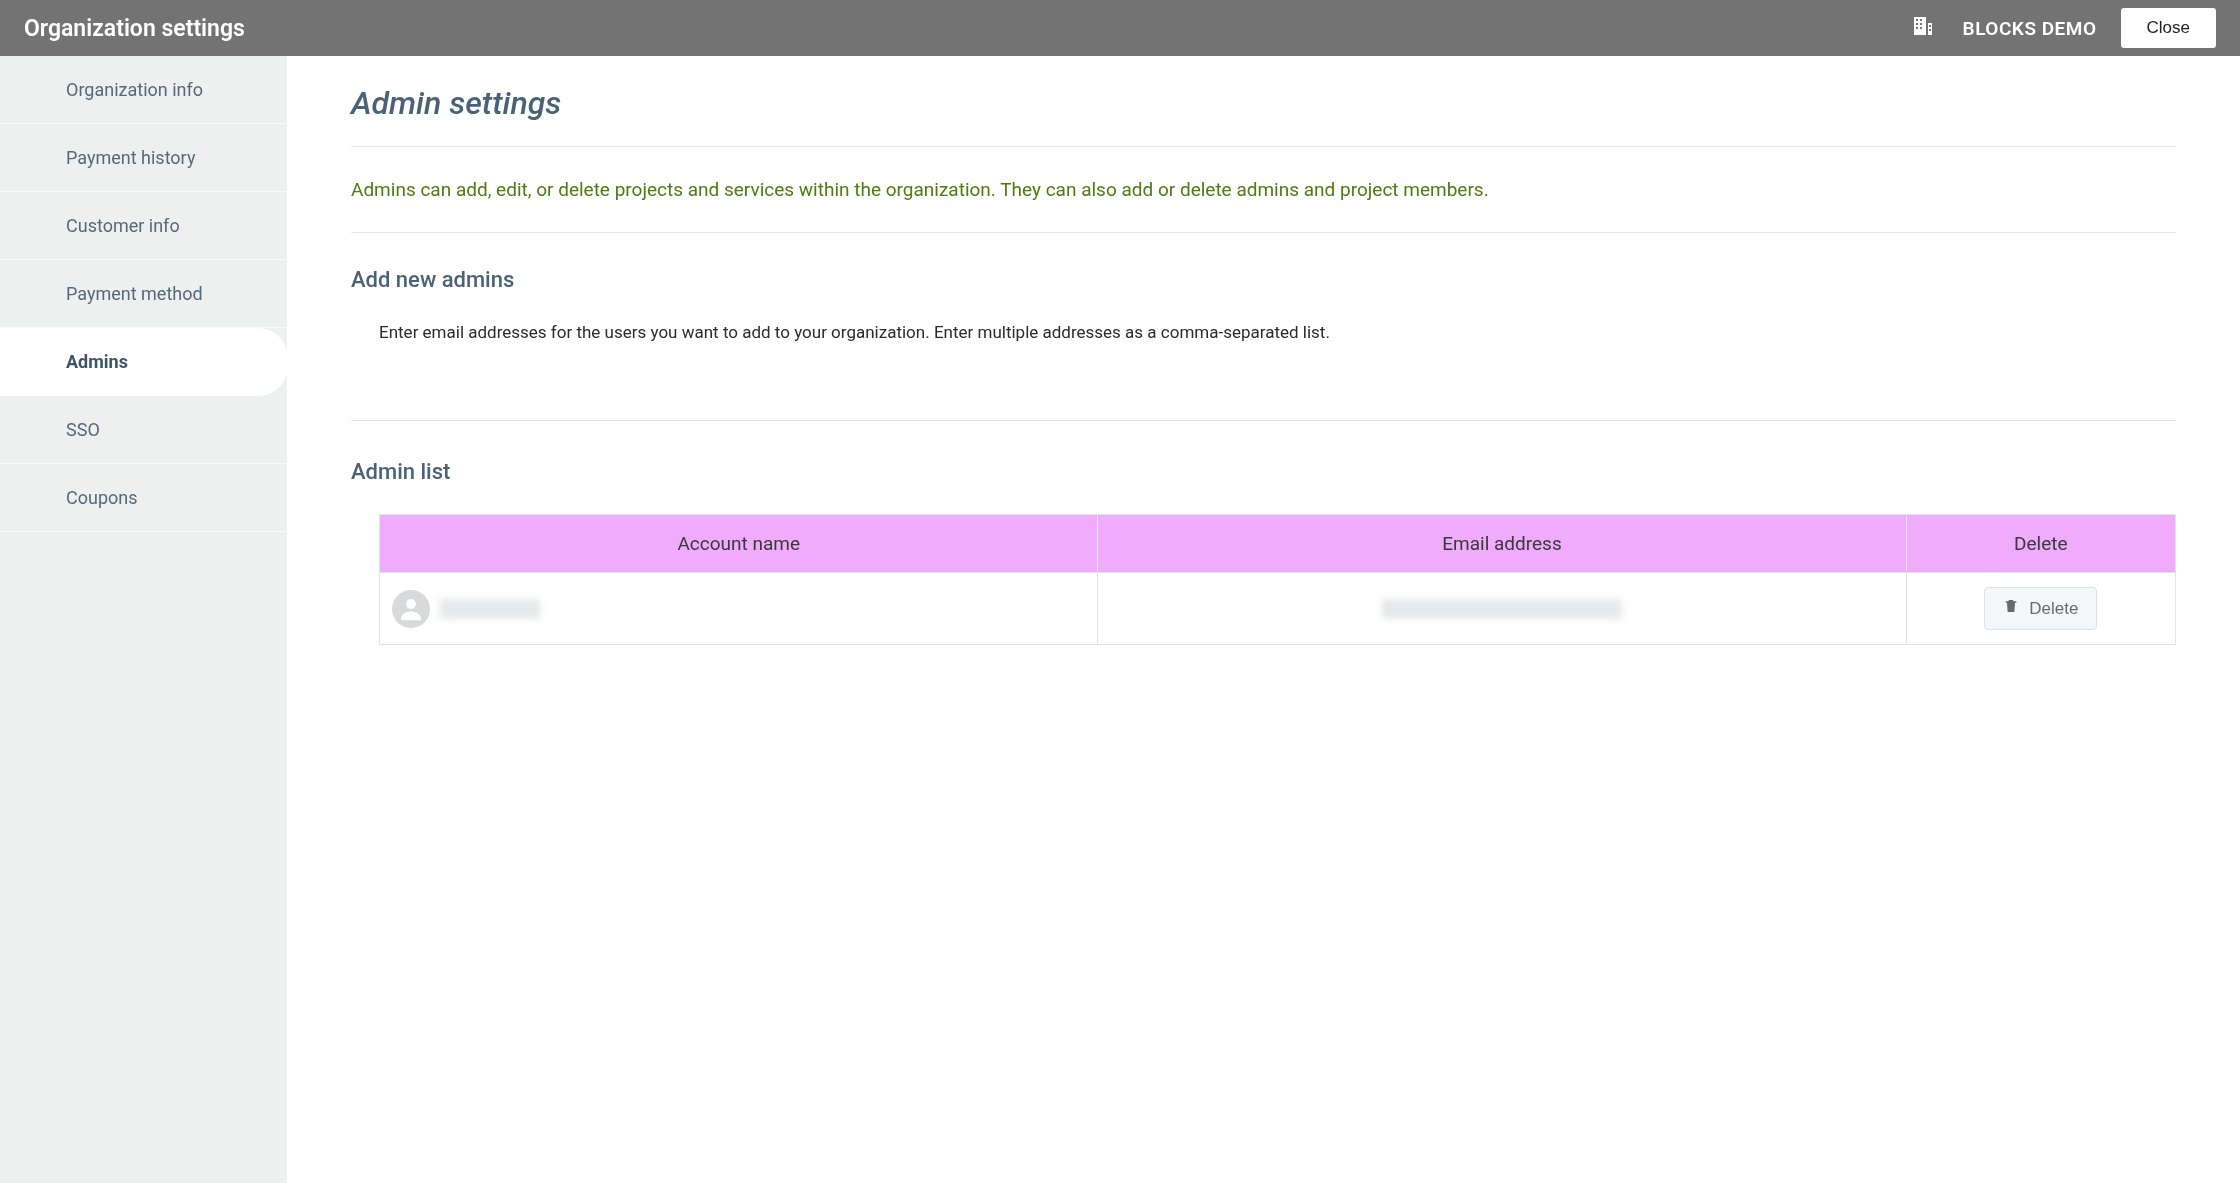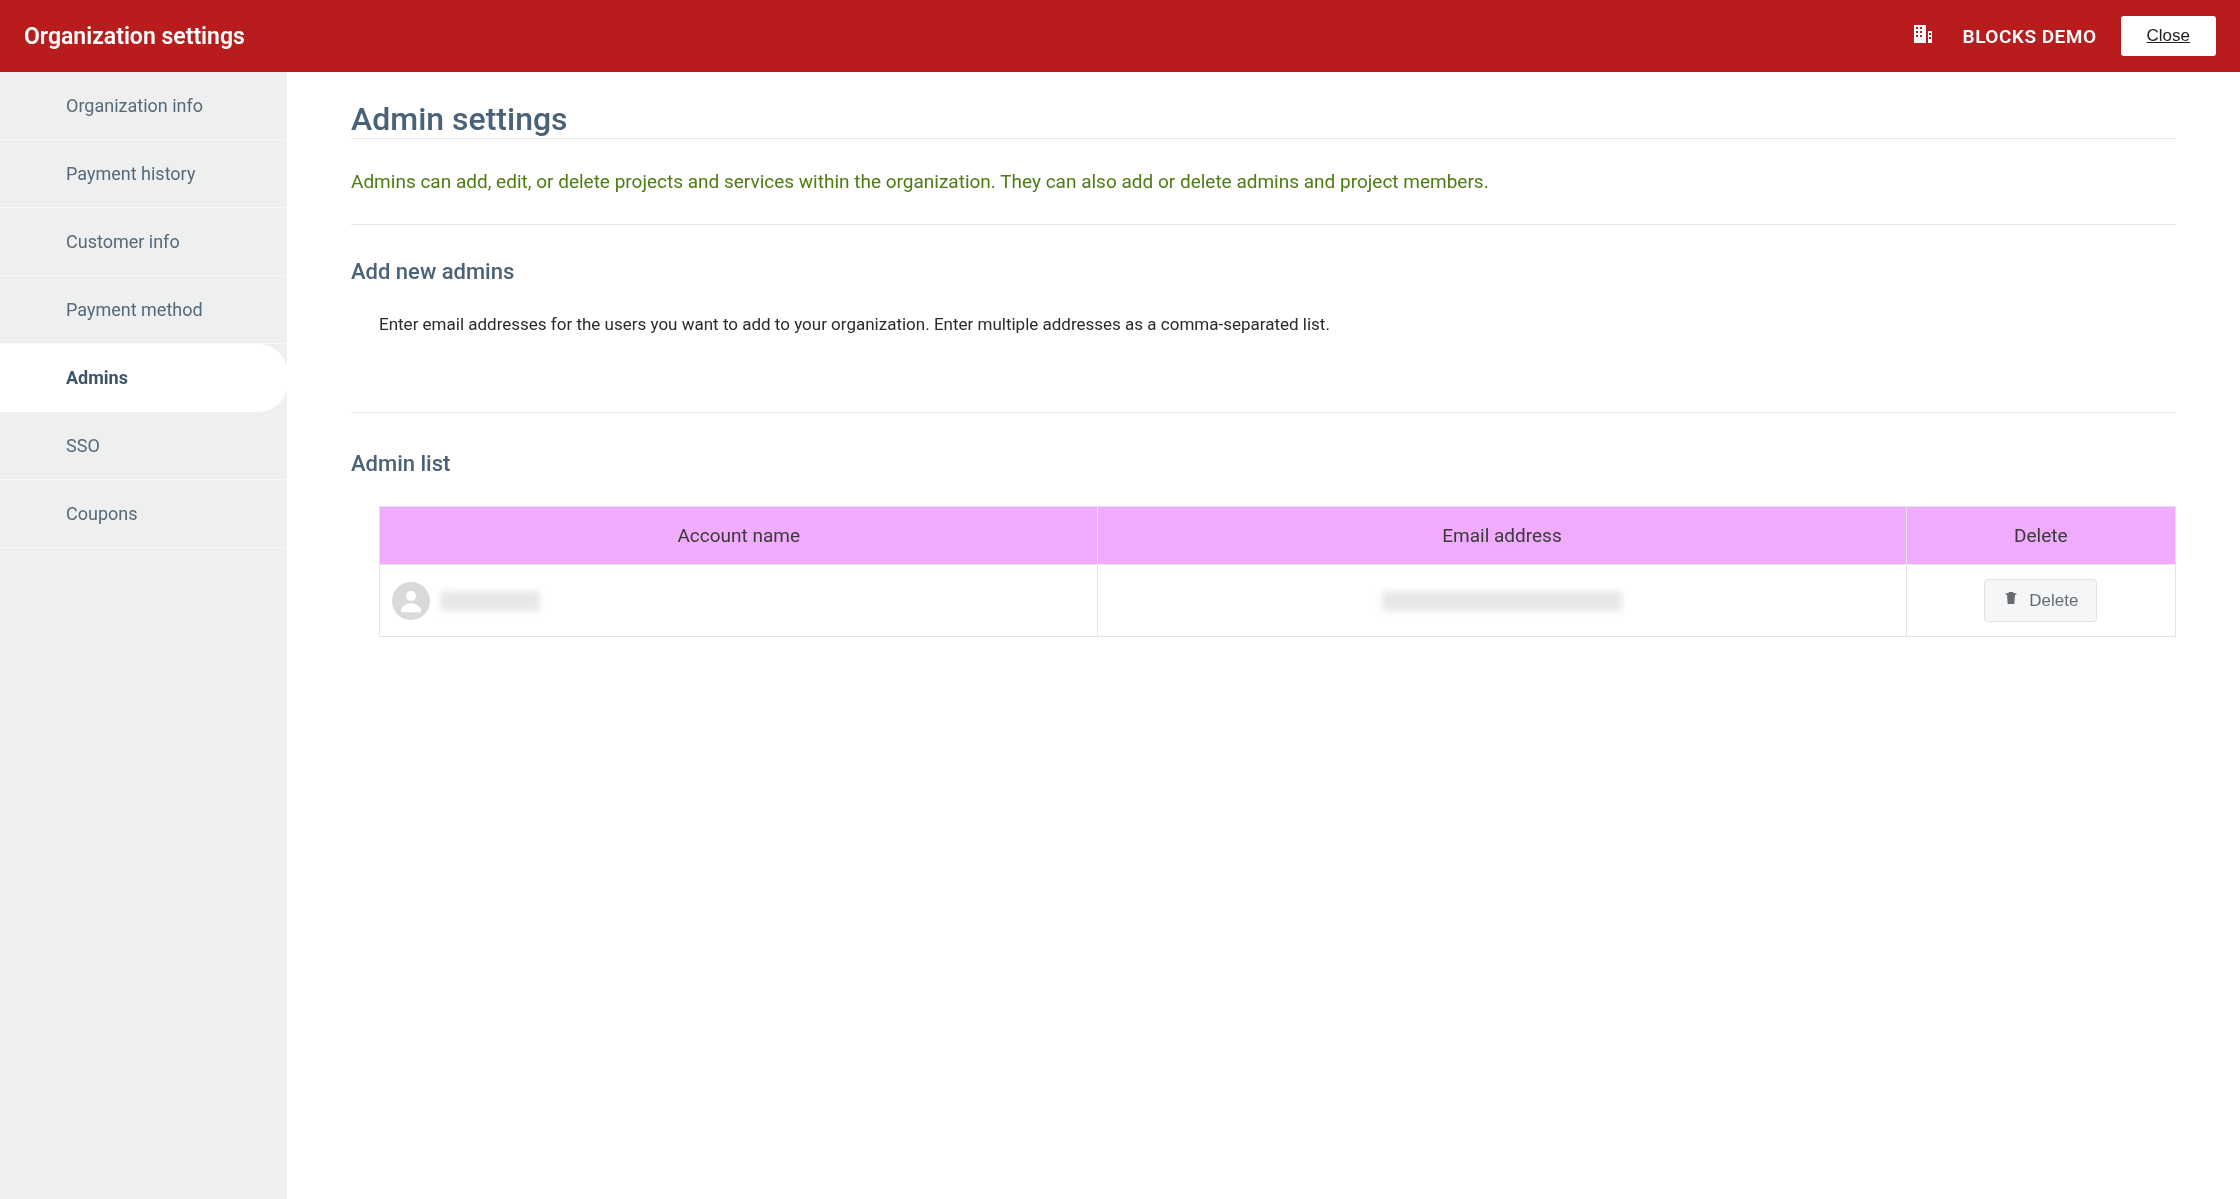--- a/index.html
+++ b/index.html
@@ -1,25 +1,25 @@
 <!DOCTYPE html>
 <html><head>
   <meta charset="utf-8">
   <style>
     * { margin: 0; padding: 0; box-sizing: border-box; }
     body { font-family: -apple-system, BlinkMacSystemFont, "Segoe UI", Roboto, Helvetica, Arial, sans-serif; background: #fff; color: #333; }
     
     .header {
-      background: #b91c1c;
+      background: #737373;
       color: #fff;
       display: flex;
       align-items: center;
       justify-content: space-between;
       padding: 0 24px;
-      height: 72px;
+      height: 56px;
     }
     .header-title {
       font-size: 23px;
       font-weight: 600;
     }
     .header-right {
       display: flex;
       align-items: center;
       gap: 24px;
     }
@@ -34,21 +34,20 @@
       letter-spacing: 0.5px;
     }
     .close-btn {
       background: #fff;
       color: #222;
       border: none;
       border-radius: 3px;
       padding: 10px 26px;
       font-size: 17px;
       cursor: pointer;
-      text-decoration: underline;
     }
     
     .body {
       display: flex;
       min-height: calc(100vh - 72px);
     }
     
     .sidebar {
       width: 287px;
       background: #eef0f0;
@@ -70,22 +69,24 @@
     }
     
     .main {
       flex: 1;
       padding: 28px 64px 40px 64px;
     }
     .page-title {
       font-size: 32px;
       font-weight: 500;
       color: #4a6278;
+      padding-bottom: 24px;
       border-bottom: 1px solid #e4e6e8;
       margin-bottom: 28px;
+      font-style: italic;
     }
     .desc {
       font-size: 19px;
       color: #4d7c0f;
       line-height: 1.55;
       padding-bottom: 28px;
       border-bottom: 1px solid #e4e6e8;
       margin-bottom: 34px;
     }
     .section-title {

